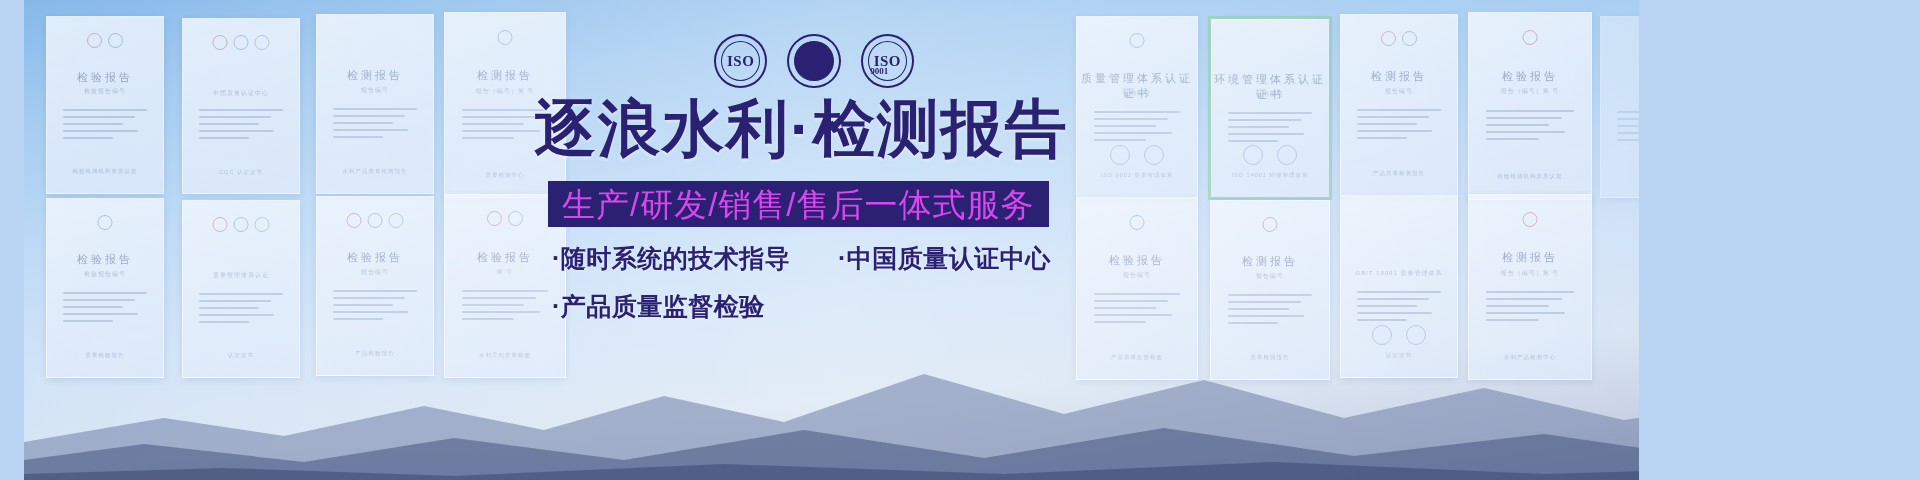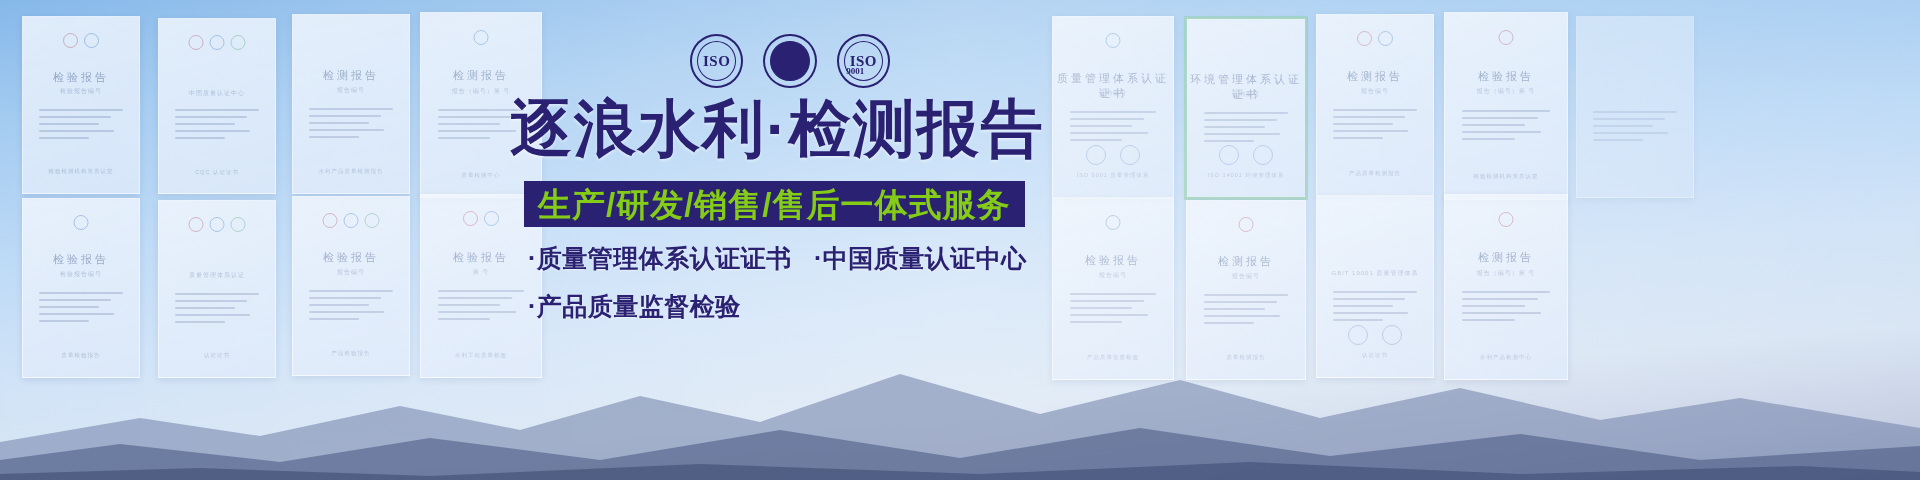--- a/index.html
+++ b/index.html
@@ -2,22 +2,23 @@
 <html><head>
 <meta charset="utf-8">
 <style>
   * { margin:0; padding:0; box-sizing:border-box; }
   html,body { width:1920px; height:480px; overflow:hidden; }
   body {
     font-family:"Liberation Sans","DejaVu Sans",sans-serif;
     background:#b9d4f2;
   }
   .banner {
-    position:relative; width:1920px; height:480px; overflow:hidden;
+    position:relative; width:1615px; height:480px; overflow:hidden;
     background:linear-gradient(175deg,#7fb4e8 0%, #9ec8f0 18%, #bcd9f6 42%, #cfe2f7 60%, #d7e4f3 76%, #c6cfe4 90%, #b2b9d2 100%);
+    margin-left:24px;
   }
   
   .wash {
     position:absolute; inset:0;
     background:linear-gradient(90deg, rgba(255,255,255,0.05) 0%, rgba(255,255,255,0.18) 25%, rgba(255,255,255,0.30) 50%, rgba(255,255,255,0.18) 75%, rgba(255,255,255,0.05) 100%);
     pointer-events:none;
   }
   
   .cert-wall { position:absolute; inset:0; }
   .cert {
@@ -102,21 +103,21 @@
     font-size:62px; line-height:1; font-weight:bold; color:#2a2172;
     letter-spacing:2px; white-space:nowrap;
     text-shadow:0 2px 3px rgba(255,255,255,0.45);
   }
   .subtitle-bar {
     position:absolute; left:524px; top:181px; height:46px;
     background:#2a2172; display:flex; align-items:center;
     padding:0 14px;
   }
   .subtitle-bar .txt {
-    color:#84cc16; font-size:33px; font-weight:bold; letter-spacing:1px;
+    color:#d946ef; font-size:33px; font-weight:normal; letter-spacing:1px;
     white-space:nowrap; line-height:1;
   }
   .bullets {
     position:absolute; left:528px; top:245px;
     display:grid; grid-template-columns:278px 250px;
     row-gap:20px; column-gap:8px;
   }
   .bullet {
     display:flex; align-items:center; gap:3px;
     color:#2a2172; font-size:25px; font-weight:bold; letter-spacing:0.5px;
@@ -445,19 +446,19 @@
 
   <div class="content">
 
     <div class="title">逐浪水利·检测报告</div>
 
     <div class="subtitle-bar">
       <span class="txt">生产/研发/销售/售后一体式服务</span>
     </div>
 
     <div class="bullets">
-      <div class="bullet">·质量管理体系认证证书</div>
+      <div class="bullet">·随时系统的技术指导</div>
       <div class="bullet">·中国质量认证中心</div>
       <div class="bullet">·产品质量监督检验</div>
     </div>
 
   </div>
 </div>
 
 </body></html>

